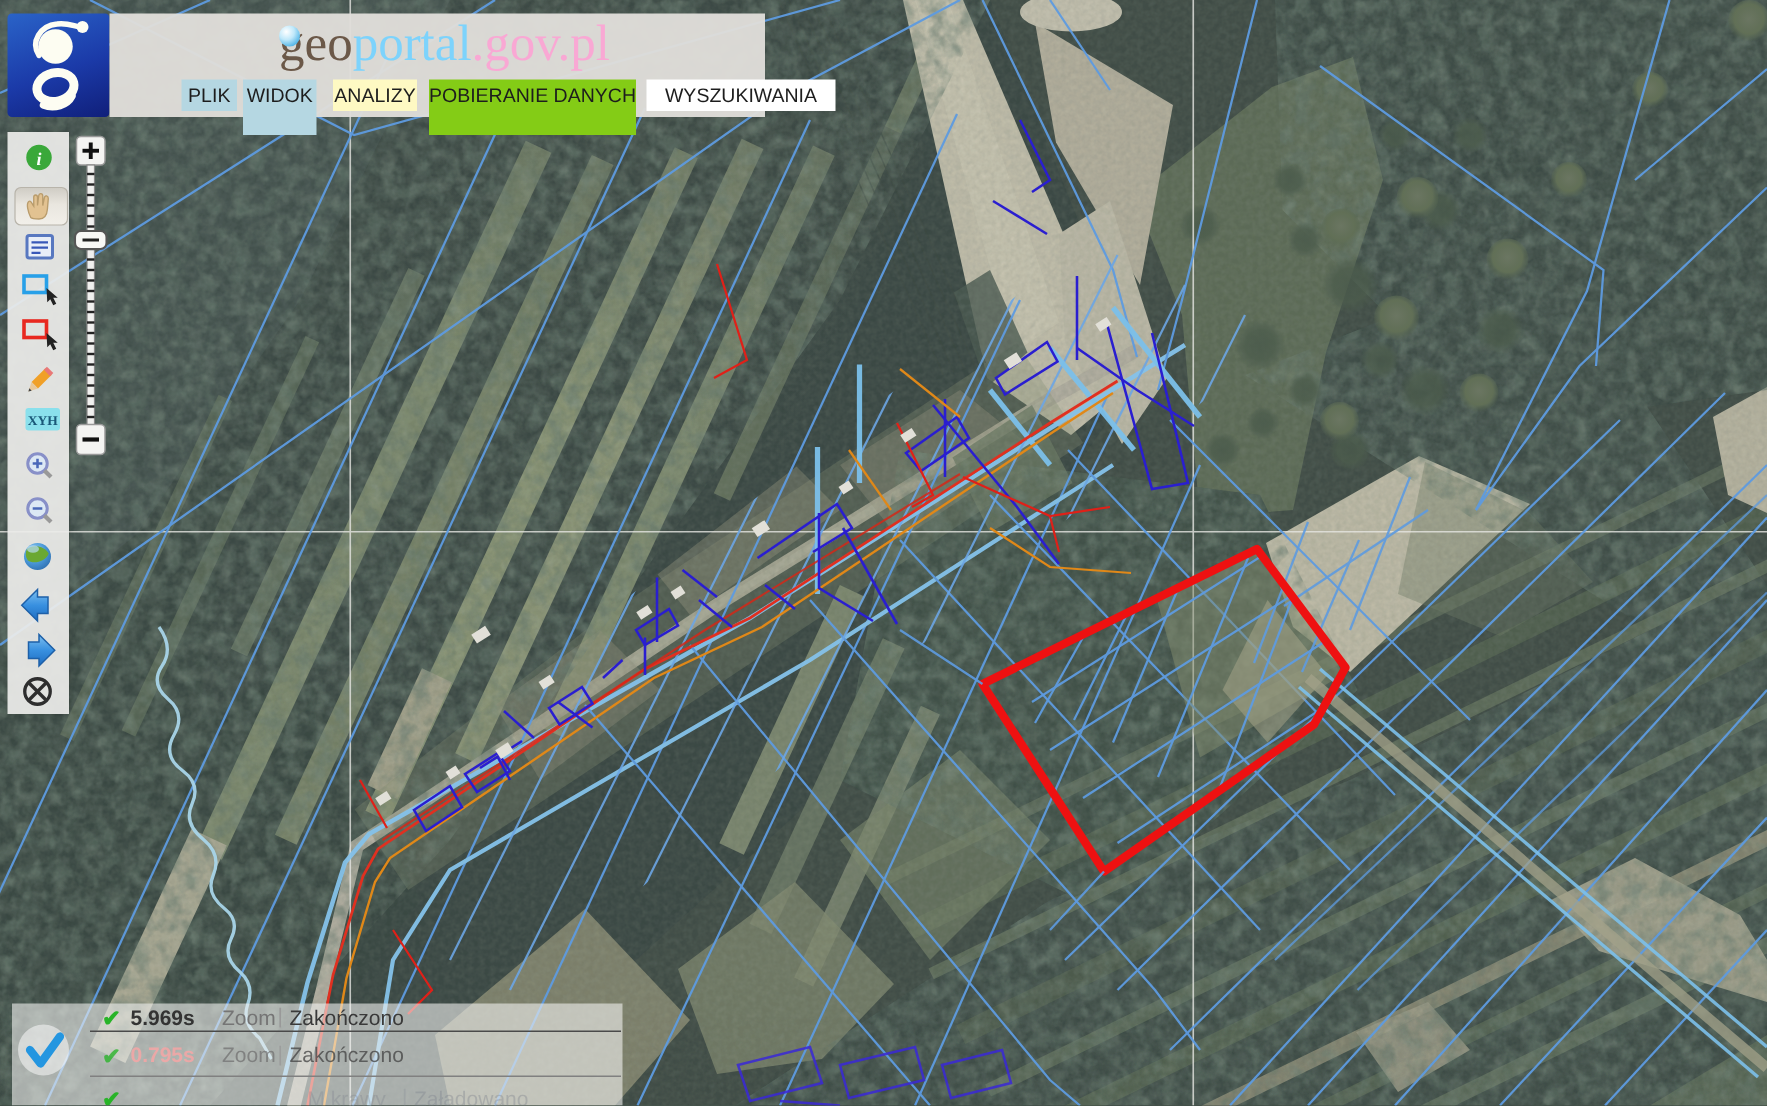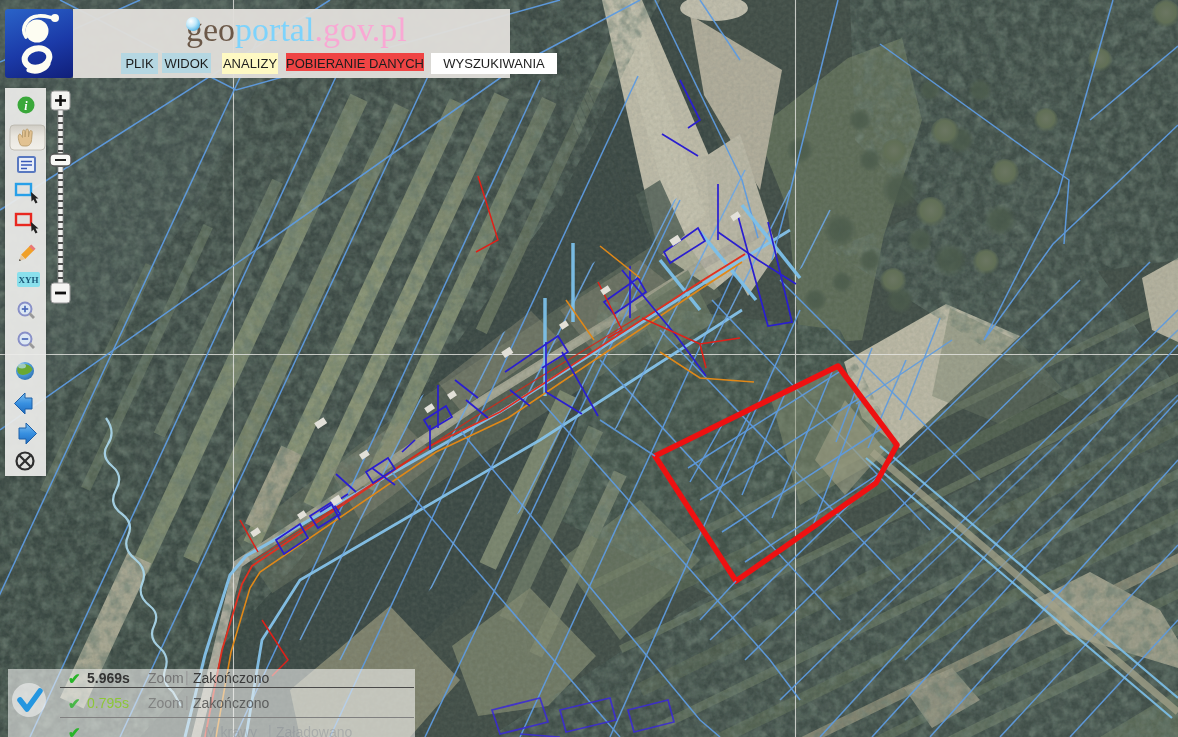--- a/index.html
+++ b/index.html
@@ -361,23 +361,23 @@
 </div>
 
 <div class="ui" id="hdr" style="left:73px;top:9px;width:437px;height:69px;background:rgba(224,222,218,0.96);"></div>
 <div class="ui" style="left:186px;top:10px;line-height:1.2;font-family:'Liberation Serif',serif;font-size:34px;letter-spacing:0px;">
   <span style="color:#6b5848">geo</span><span style="color:#7dd3fc">portal</span><span style="color:#f9a8d4">.gov.pl</span>
 </div>
 <div class="ui" style="left:186px;top:17px;width:14px;height:14px;border-radius:50%;
   background:radial-gradient(circle at 35% 30%, #ffffff 0%, #bfe8fa 40%, #58b8e8 75%, #2e98d0 100%);"></div>
 <div class="ui" style="left:0;top:53px;width:510px;height:22px;font-size:13px;color:#1d1d1d;margin-left:36px;">
   <div style="position:absolute;left:85px;width:37px;height:21px;background:#b5d7e2;text-align:center;line-height:21px;">PLIK</div>
-  <div style="position:absolute;left:126px;width:49px;height:20px;background:#b5d7e2;text-align:center;line-height:21px;">WIDOK</div>
+  <div style="position:absolute;left:126px;width:49px;height:37px;background:#b5d7e2;text-align:center;line-height:21px;">WIDOK</div>
   <div style="position:absolute;left:186px;width:56px;height:21px;background:#fef9c3;text-align:center;line-height:21px;">ANALIZY</div>
-  <div style="position:absolute;left:250px;width:138px;height:18px;background:#ef4444;text-align:center;line-height:21px;">POBIERANIE DANYCH</div>
+  <div style="position:absolute;left:250px;width:138px;height:37px;background:#84cc16;text-align:center;line-height:21px;">POBIERANIE DANYCH</div>
   <div style="position:absolute;left:395px;width:126px;height:21px;background:#ffffff;text-align:center;line-height:21px;">WYSZUKIWANIA</div>
 </div>
 
 <div class="ui" id="tb" style="left:5px;top:88px;width:41px;height:388px;background:rgba(236,236,234,0.93);box-shadow:0 0 3px rgba(0,0,0,0.25);"></div>
 <svg class="ui" style="left:5px;top:88px;" width="41" height="388" viewBox="0 0 41 388">
   <defs>
     <linearGradient id="hlg" x1="0" y1="0" x2="0" y2="1">
       <stop offset="0%" stop-color="#cfccc4"></stop>
       <stop offset="45%" stop-color="#e9e6df"></stop>
       <stop offset="100%" stop-color="#f2f0ea"></stop>
@@ -494,21 +494,21 @@
   <div style="position:relative;height:18px;">
     <span style="position:absolute;left:68px;top:1px;color:#28b428;font-weight:bold;font-size:15px;">✔</span>
     <span style="position:absolute;left:87px;top:1px;font-weight:bold;">5.969s</span>
     <span style="position:absolute;left:148px;top:1px;color:#757575;">Zoom</span>
     <span style="position:absolute;left:185px;top:0px;color:#999;">|</span>
     <span style="position:absolute;left:193px;top:1px;color:#3a3a3a;">Zakończono</span>
   </div>
   <div style="border-top:1.5px solid #4a4a4a;margin-left:60px;width:354px;"></div>
   <div style="position:relative;height:18px;margin-top:6px;opacity:0.78;">
     <span style="position:absolute;left:68px;top:1px;color:#28b428;font-weight:bold;font-size:15px;">✔</span>
-    <span style="position:absolute;left:87px;top:1px;font-weight:normal;color:#84cc16;">0.795s</span>
+    <span style="position:absolute;left:87px;top:1px;font-weight:bold;color:#fca5a5;">0.795s</span>
     <span style="position:absolute;left:148px;top:1px;color:#757575;">Zoom</span>
     <span style="position:absolute;left:185px;top:0px;color:#999;">|</span>
     <span style="position:absolute;left:193px;top:1px;color:#474747;">Zakończono</span>
   </div>
   <div style="border-top:1px solid #808080;margin-left:60px;width:354px;margin-top:5px;"></div>
   <div style="position:relative;height:18px;margin-top:5px;">
     <span style="position:absolute;left:68px;top:1px;color:#28b428;font-weight:bold;font-size:15px;">✔</span>
     <span style="position:absolute;left:205px;top:1px;color:#7a7f8a;opacity:0.3;">M krawy</span>
     <span style="position:absolute;left:268px;top:0px;color:#8a8f9a;opacity:0.32;">|</span>
     <span style="position:absolute;left:276px;top:1px;color:#7a7f8a;opacity:0.35;">Załadowano</span>

